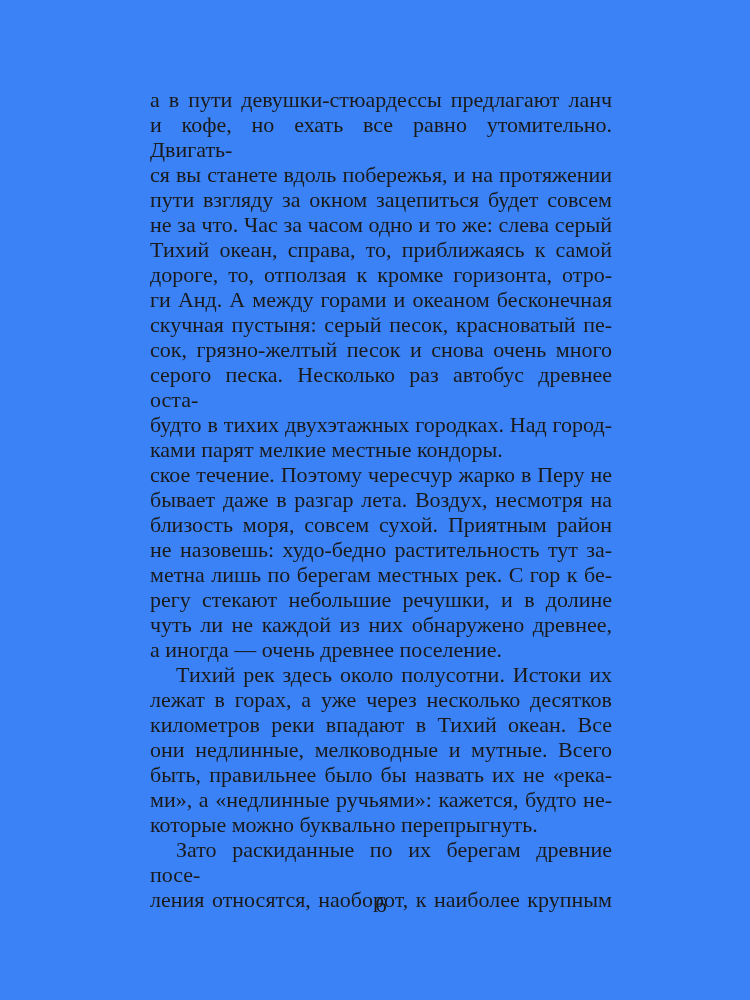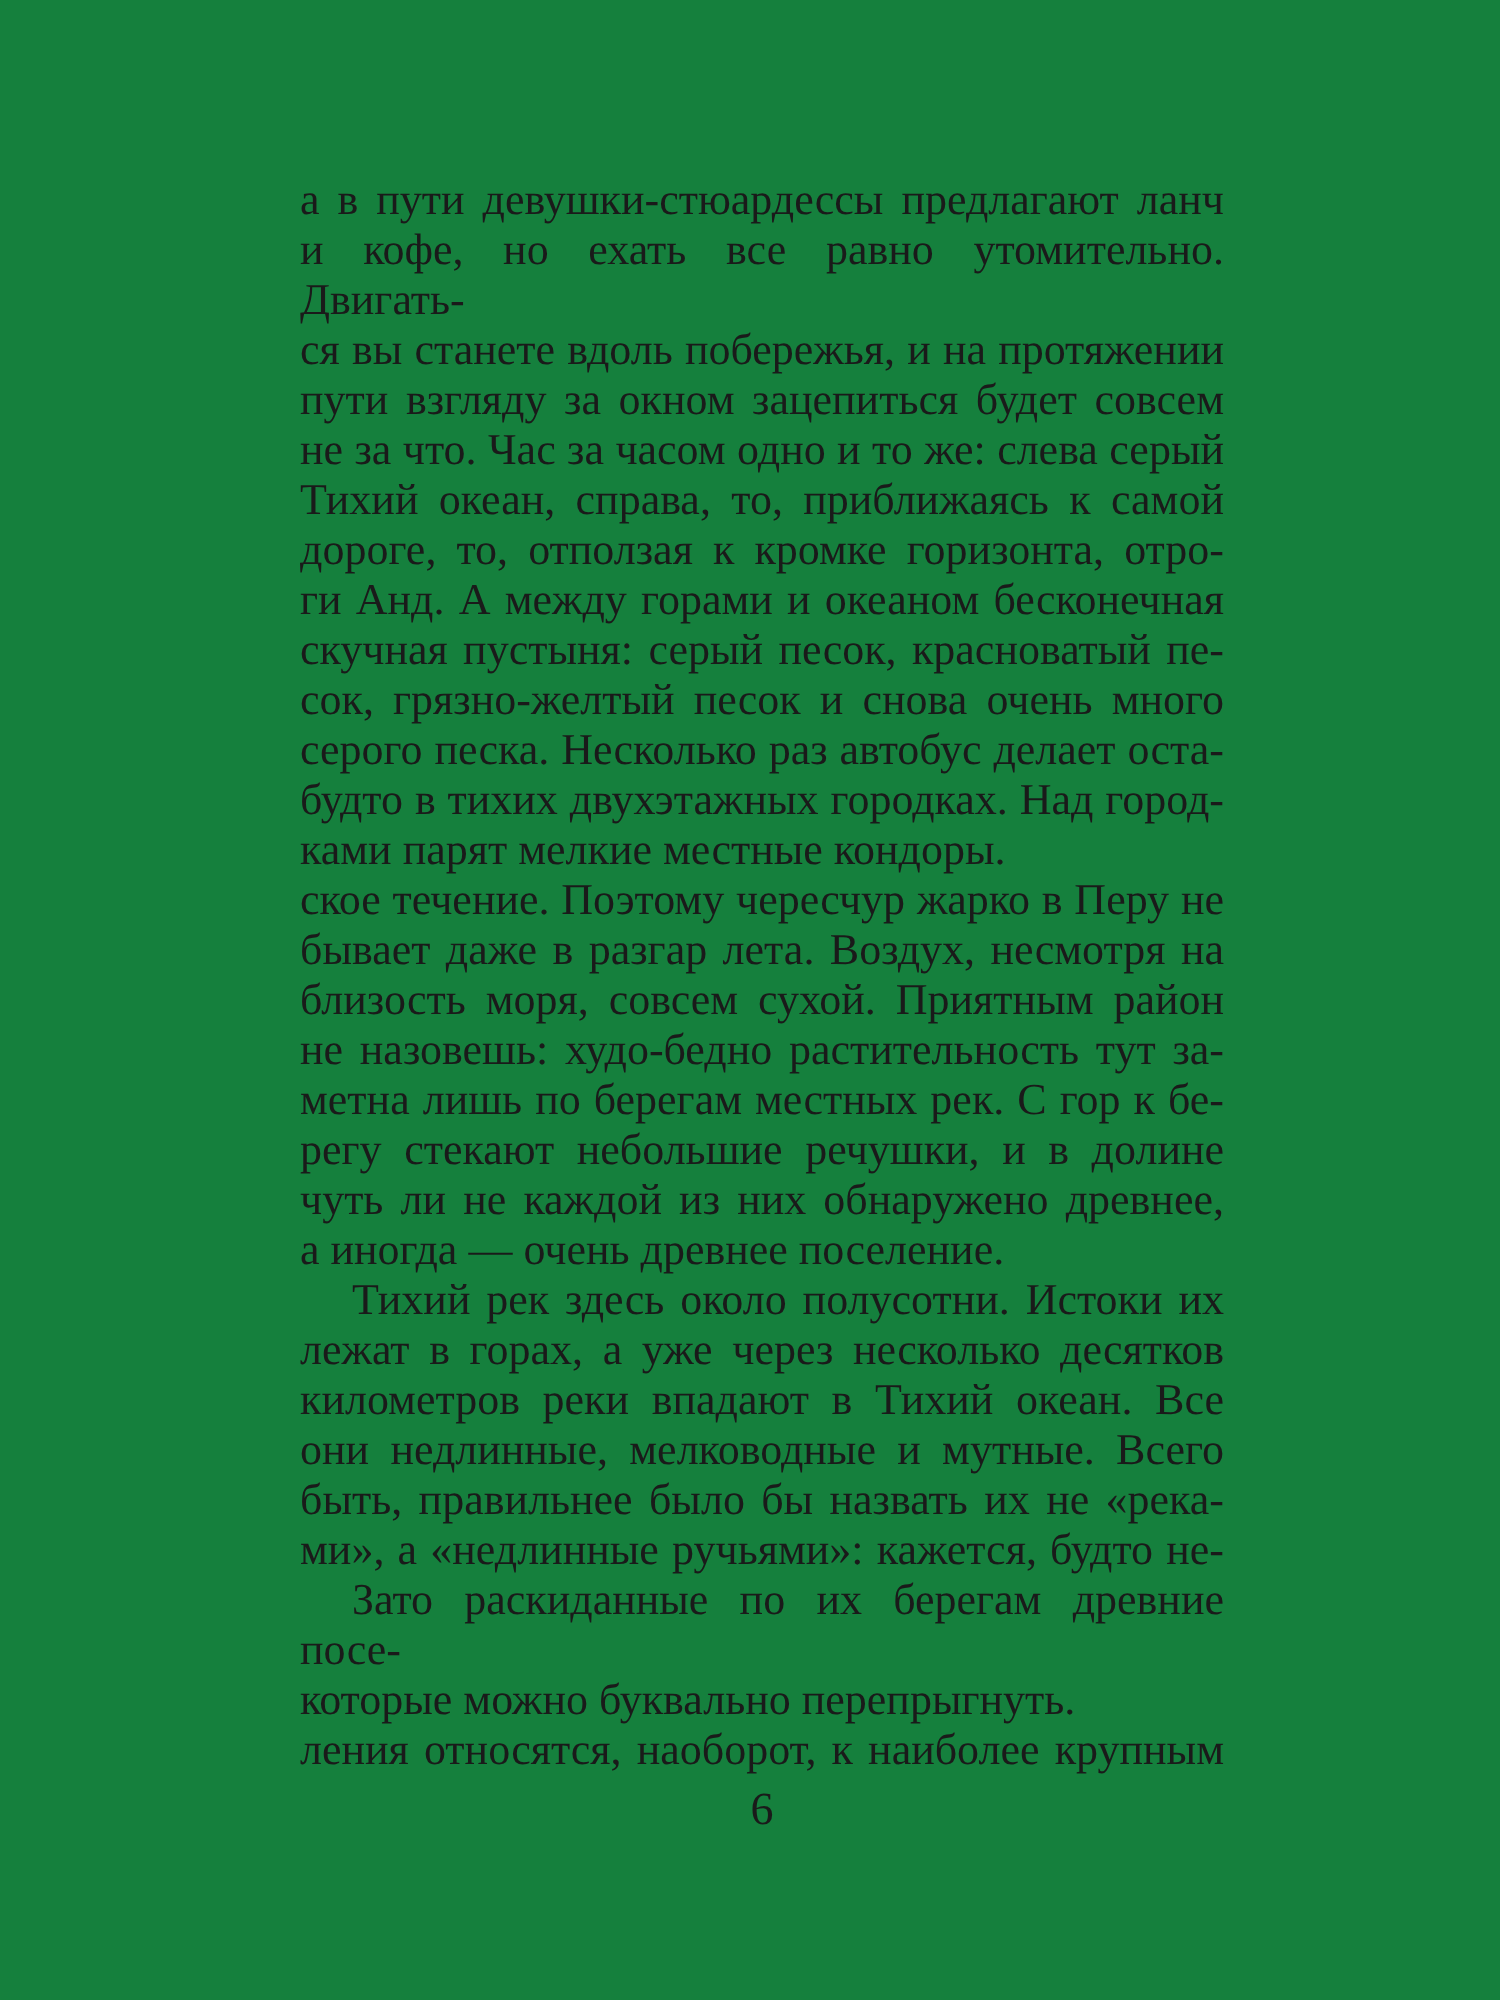--- a/index.html
+++ b/index.html
@@ -4,21 +4,21 @@
 <style>
   html, body {
     margin: 0;
     padding: 0;
     background: #ffffff;
   }
   .book-page {
     position: relative;
     width: 750px;
     height: 1000px;
-    background: #15803d;
+    background: #3b82f6;
     font-family: "Liberation Serif", "DejaVu Serif", serif;
     color: #1a1a1a;
     overflow: hidden;
   }
   .text-block {
     position: absolute;
     left: 150px;
     top: 87px;
     width: 462px;
     font-size: 22px;
@@ -55,40 +55,40 @@
     <div class="line">а в пути девушки-стюардессы предлагают ланч</div>
     <div class="line">и кофе, но ехать все равно утомительно. Двигать-</div>
     <div class="line">ся вы станете вдоль побережья, и на протяжении</div>
     <div class="line">пути взгляду за окном зацепиться будет совсем</div>
     <div class="line">не за что. Час за часом одно и то же: слева серый</div>
     <div class="line">Тихий океан, справа, то, приближаясь к самой</div>
     <div class="line">дороге, то, отползая к кромке горизонта, отро-</div>
     <div class="line">ги Анд. А между горами и океаном бесконечная</div>
     <div class="line">скучная пустыня: серый песок, красноватый пе-</div>
     <div class="line">сок, грязно-желтый песок и снова очень много</div>
-    <div class="line">серого песка. Несколько раз автобус делает оста-</div>
+    <div class="line">серого песка. Несколько раз автобус древнее оста-</div>
     <div class="line">будто в тихих двухэтажных городках. Над город-</div>
     <div class="line para-end">ками парят мелкие местные кондоры.</div>
 
     <div class="line">ское течение. Поэтому чересчур жарко в Перу не</div>
     <div class="line">бывает даже в разгар лета. Воздух, несмотря на</div>
     <div class="line">близость моря, совсем сухой. Приятным район</div>
     <div class="line">не назовешь: худо-бедно растительность тут за-</div>
     <div class="line">метна лишь по берегам местных рек. С гор к бе-</div>
     <div class="line">регу стекают небольшие речушки, и в долине</div>
     <div class="line">чуть ли не каждой из них обнаружено древнее,</div>
     <div class="line para-end">а иногда — очень древнее поселение.</div>
 
     <div class="line indent">Тихий рек здесь около полусотни. Истоки их</div>
     <div class="line">лежат в горах, а уже через несколько десятков</div>
     <div class="line">километров реки впадают в Тихий океан. Все</div>
     <div class="line">они недлинные, мелководные и мутные. Всего</div>
     <div class="line">быть, правильнее было бы назвать их не «река-</div>
     <div class="line">ми», а «недлинные ручьями»: кажется, будто не-</div>
+    <div class="line para-end">которые можно буквально перепрыгнуть.</div>
+
     <div class="line indent">Зато раскиданные по их берегам древние посе-</div>
-
-    <div class="line para-end">которые можно буквально перепрыгнуть.</div>
     <div class="line">ления относятся, наоборот, к наиболее крупным</div>
 
   </div>
 
   <div class="page-footer">6</div>
 </div>
 
 </body></html>

